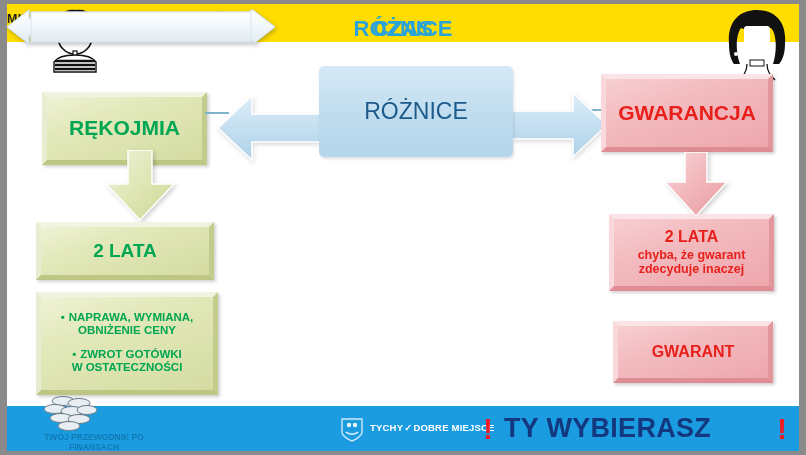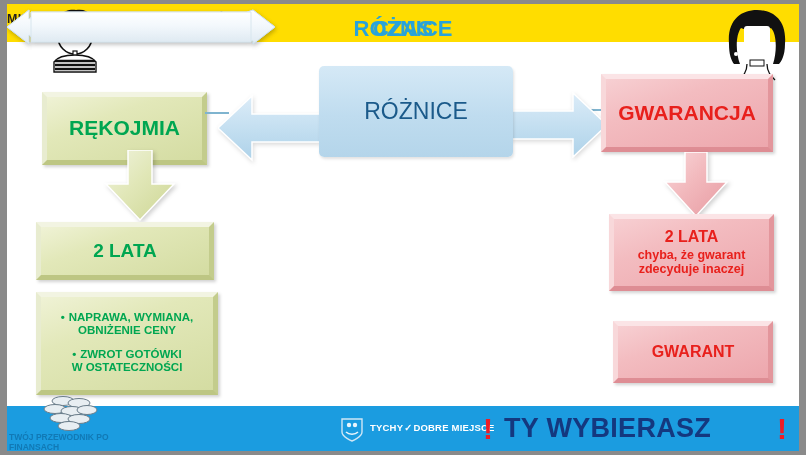--- a/index.html
+++ b/index.html
@@ -118,21 +118,21 @@
   #lbl-zadanie{top:12px;font-size:22px;}
 
   
   .footer{
     position:absolute;left:0;bottom:0;width:792px;height:45px;
     background:#1b9ce0;
   }
   .footer-left-logo{position:absolute;left:34px;bottom:18px;width:64px;height:38px;}
   .footer-left-text{
     position:absolute;left:2px;bottom:-2px;width:170px;
-    color:#1179b5;
+    text-align:center;color:#1179b5;
     font-size:8.5px;font-weight:bold;line-height:1.15;
   }
   .tychy-logo{position:absolute;left:332px;top:10px;width:26px;height:26px;}
   .tychy-text{
     position:absolute;left:363px;top:16px;
     color:#ffffff;font-size:9.5px;font-weight:bold;letter-spacing:.2px;
   }
   .tychy-check{display:inline-block;margin:0 1px;}
   .excl{
     position:absolute;color:#ee1c25;font-weight:bold;font-size:30px;line-height:1;

